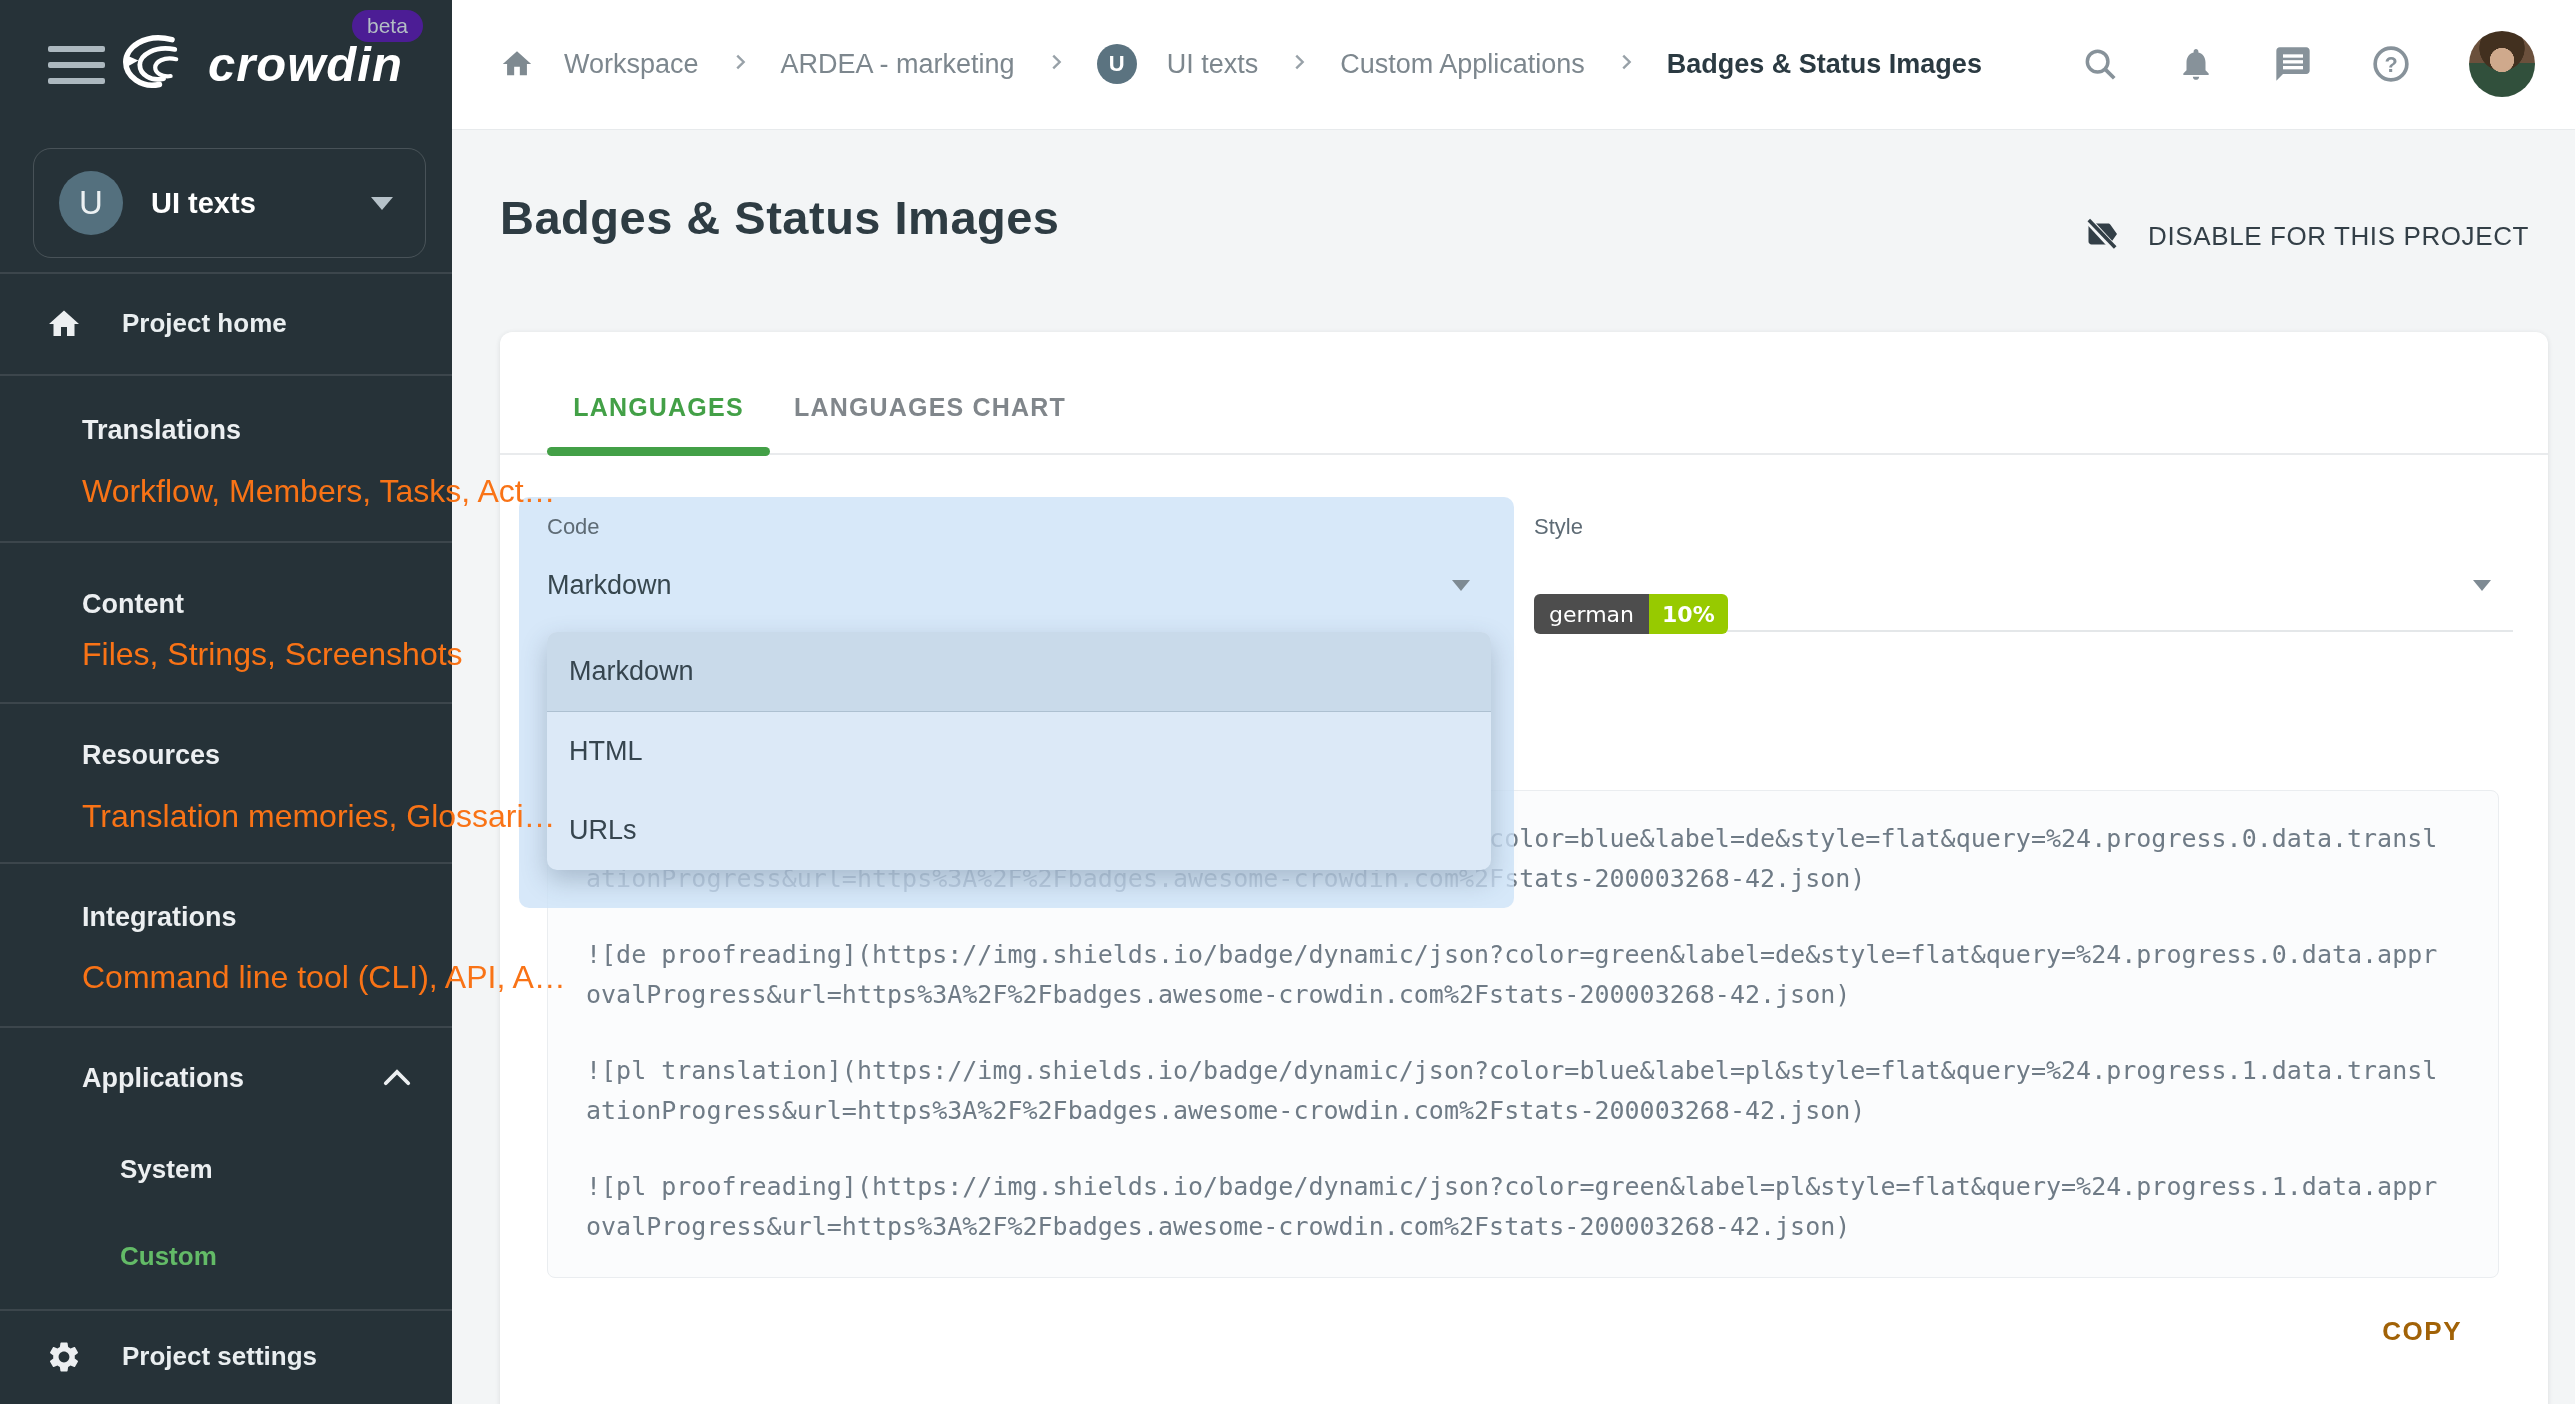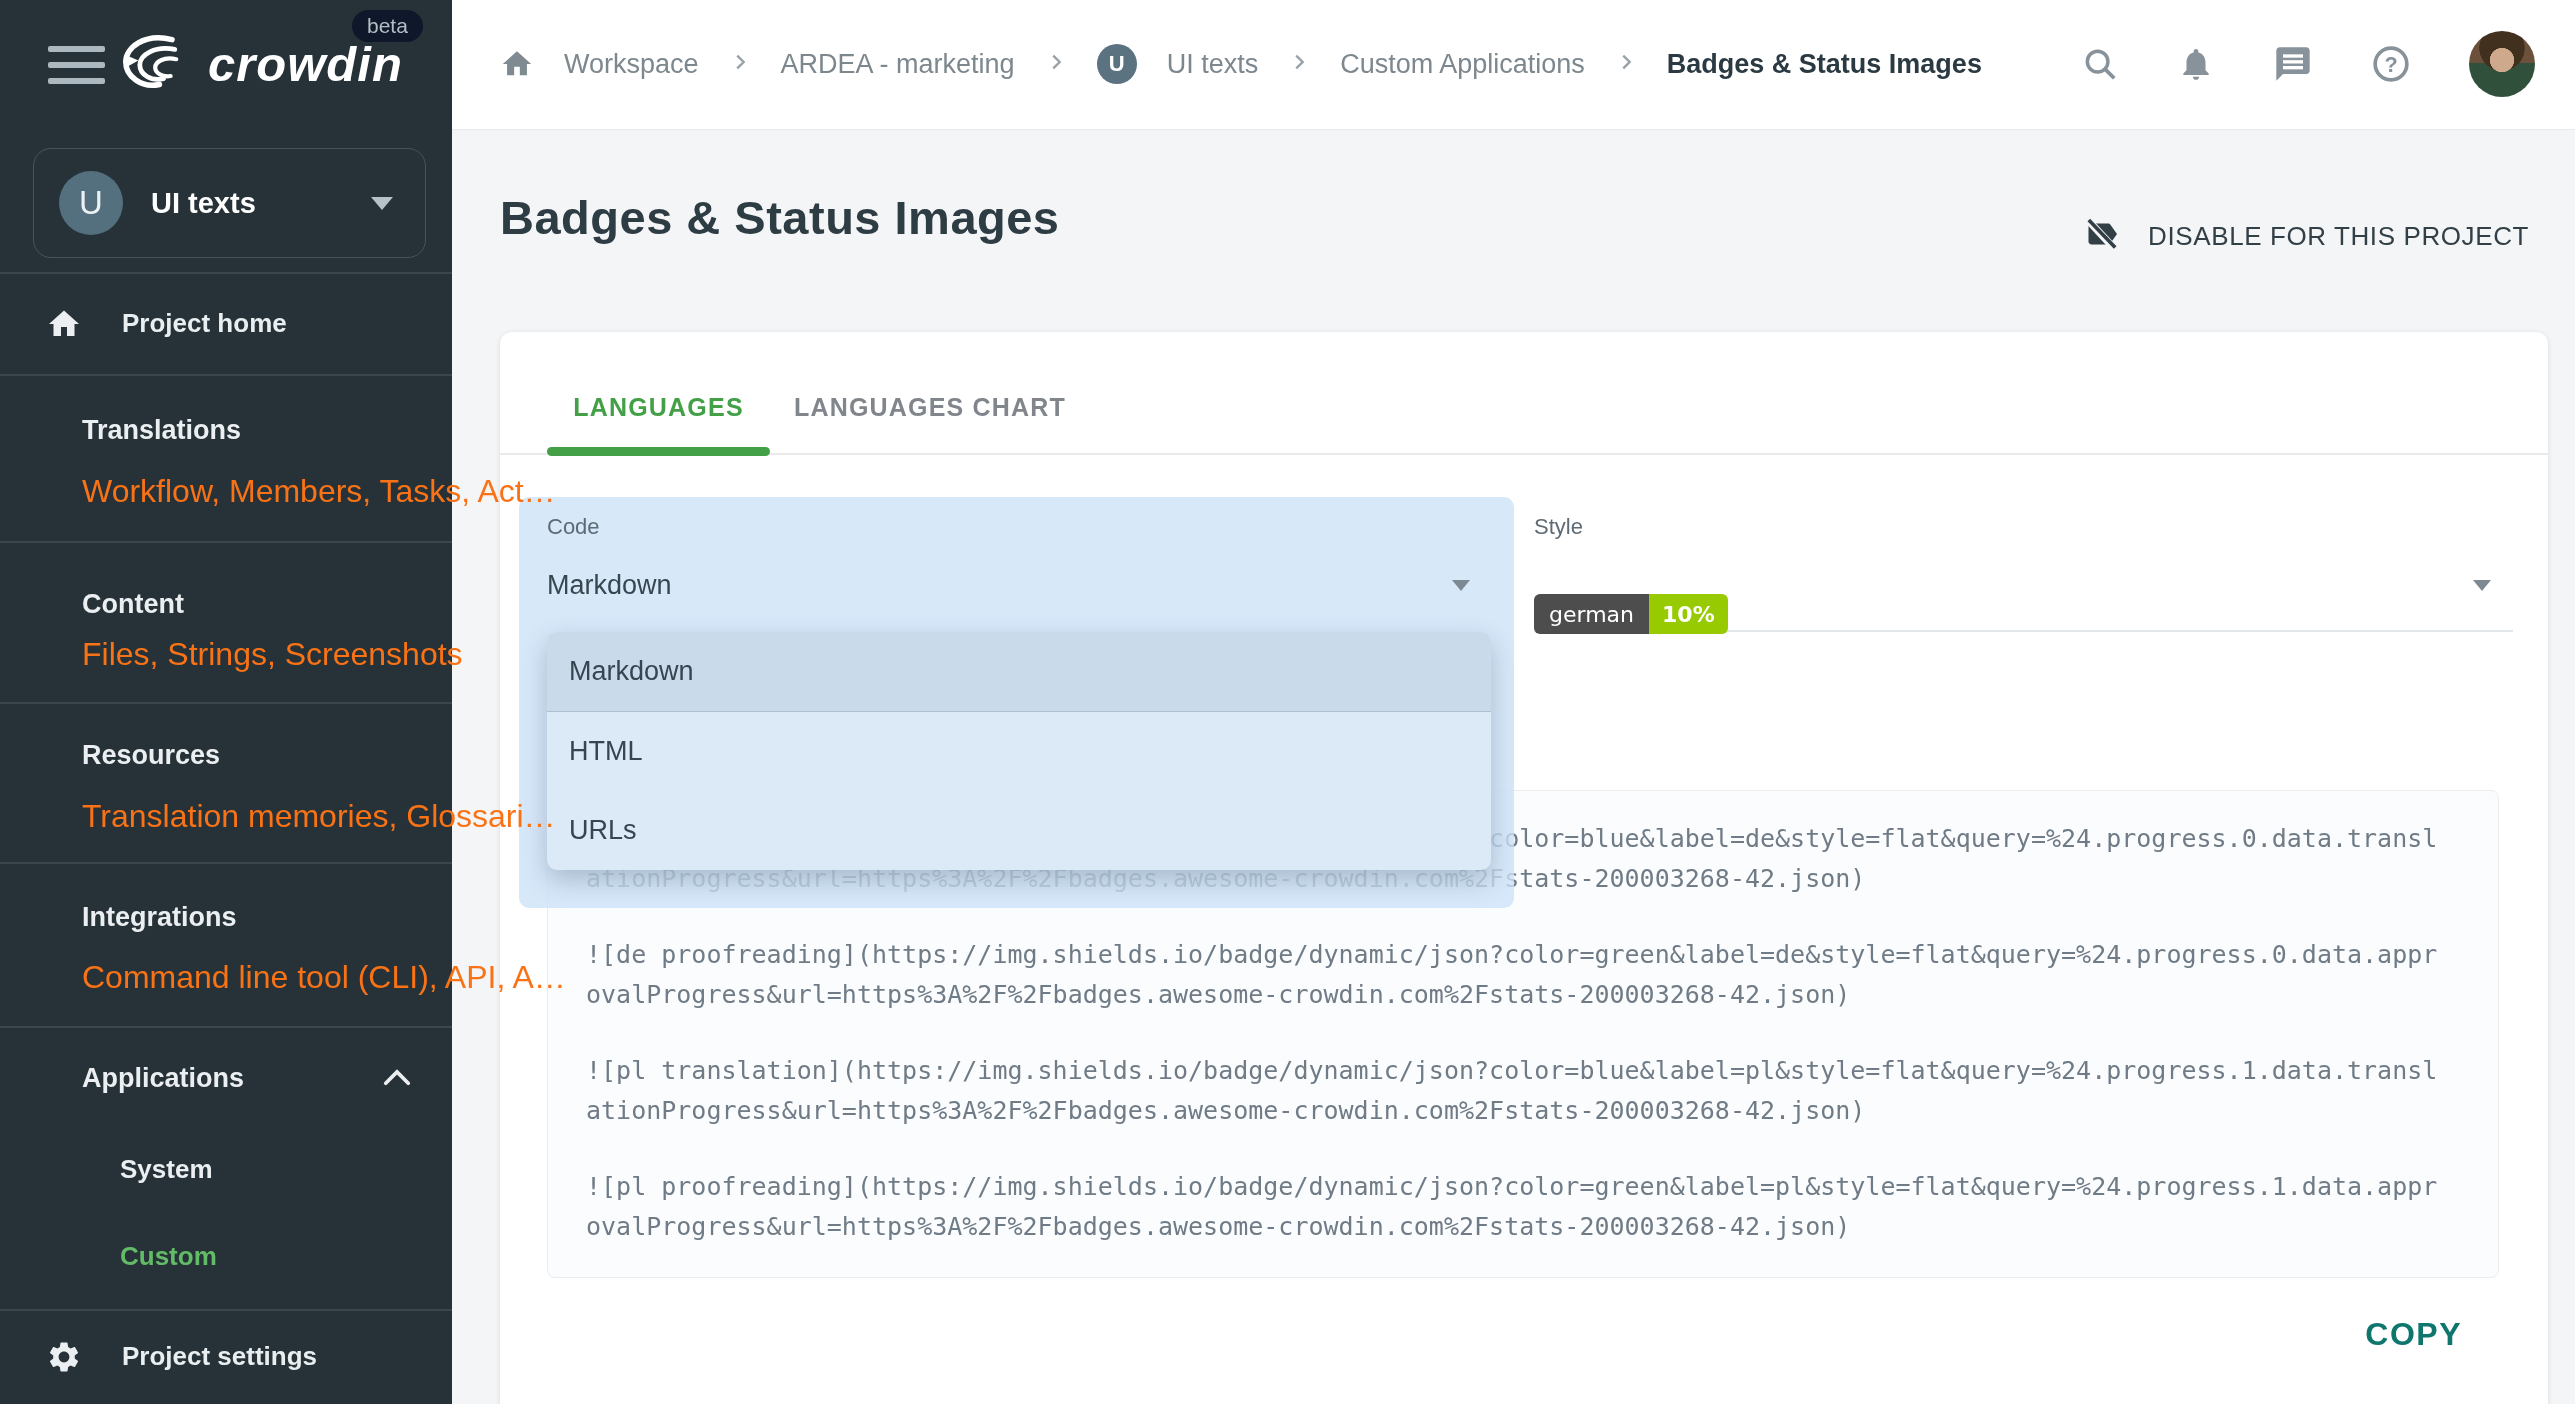--- a/index.html
+++ b/index.html
@@ -5,21 +5,21 @@
   html,body{margin:0;padding:0;background:#e9ebec;}
   #app{position:relative;width:2575px;height:1404px;overflow:hidden;
        font-family:"Liberation Sans",sans-serif;background:#F3F5F6;}
 
   
   .sidebar{position:absolute;left:0;top:0;width:452px;height:1404px;background:#263238;z-index:20;}
   .burger{position:absolute;left:48px;top:46px;width:57px;height:38px;display:flex;flex-direction:column;justify-content:space-between;cursor:pointer;}
   .burger span{display:block;height:6px;border-radius:2px;background:#ACB8BF;}
   .logo{position:absolute;left:116px;top:30px;display:flex;align-items:center;gap:8px;}
   .logo-text{color:#fff;font-size:49px;font-weight:bold;font-style:italic;letter-spacing:1px;}
-  .beta{position:absolute;left:352px;top:10px;background:#0f172a;color:#B3BEC4;font-size:21px;
+  .beta{position:absolute;left:352px;top:10px;background:#4c1d95;color:#B3BEC4;font-size:21px;
         padding:4px 15px;border-radius:16px;}
   .proj-select{position:absolute;left:33px;top:148px;width:393px;height:110px;border:1.5px solid rgba(255,255,255,0.16);
         border-radius:18px;display:flex;align-items:center;cursor:pointer;box-sizing:border-box;}
   .proj-avatar{width:64px;height:64px;border-radius:50%;background:#54707E;color:#ECF1F3;font-size:33px;
         display:flex;align-items:center;justify-content:center;margin-left:25px;}
   .proj-name{color:#FFFFFF;font-size:29px;font-weight:bold;margin-left:28px;flex:1;}
   .caret-down-w{width:0;height:0;border-left:11px solid transparent;border-right:11px solid transparent;
         border-top:13px solid #B6C2C9;margin-right:32px;}
   .side-div{position:absolute;left:0;width:452px;height:1.5px;background:rgba(255,255,255,0.10);}
   .side-row{position:absolute;left:0;width:452px;display:flex;align-items:center;cursor:pointer;}
@@ -83,21 +83,21 @@
         font-family:"DejaVu Sans",sans-serif;z-index:6;cursor:pointer;margin-top:30px;}
   .shield .sl{background:#4D4D4D;color:#fff;font-size:22px;display:flex;align-items:center;padding:0 15px;}
   .shield .sr{background:#97CA00;color:#fff;font-size:22px;font-weight:bold;display:flex;align-items:center;padding:0 13px;}
 
   
   .code-block{position:absolute;left:95px;top:660px;width:1952px;height:488px;background:#FBFCFD;
         border:1.5px solid #EAEDF0;border-radius:8px;box-sizing:border-box;z-index:1;}
   .code-inner{position:absolute;left:38px;top:28px;width:1858px;}
   .code-entry{font-family:"DejaVu Sans Mono",monospace;font-size:25px;line-height:40px;color:#6F7B86;
         white-space:pre-wrap;word-break:break-all;margin-bottom:36px;}
-  .copy-btn{position:absolute;right:113px;top:1186px;font-size:32px;font-weight:bold;color:#0f766e;
+  .copy-btn{position:absolute;right:113px;top:1186px;font-size:26px;font-weight:bold;color:#a16207;
         letter-spacing:1.5px;cursor:pointer;z-index:2;}
 </style>
 </head>
 <body>
 
 <div id="app">
 
   <div class="header">
     <div class="crumbs">
       <span class="hicon">

